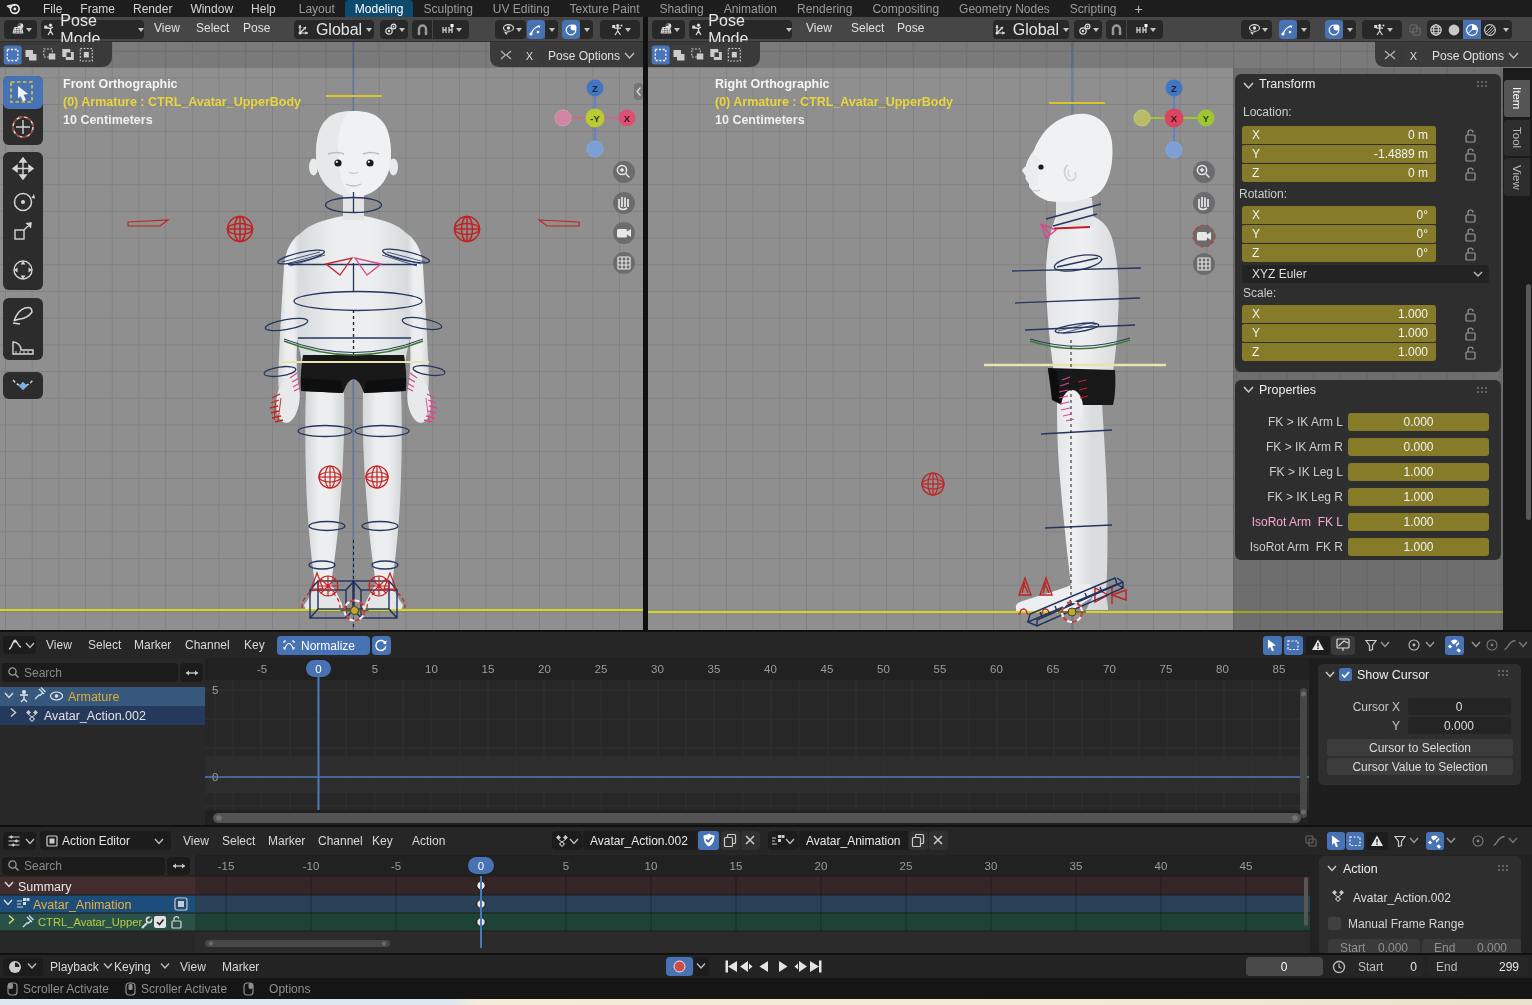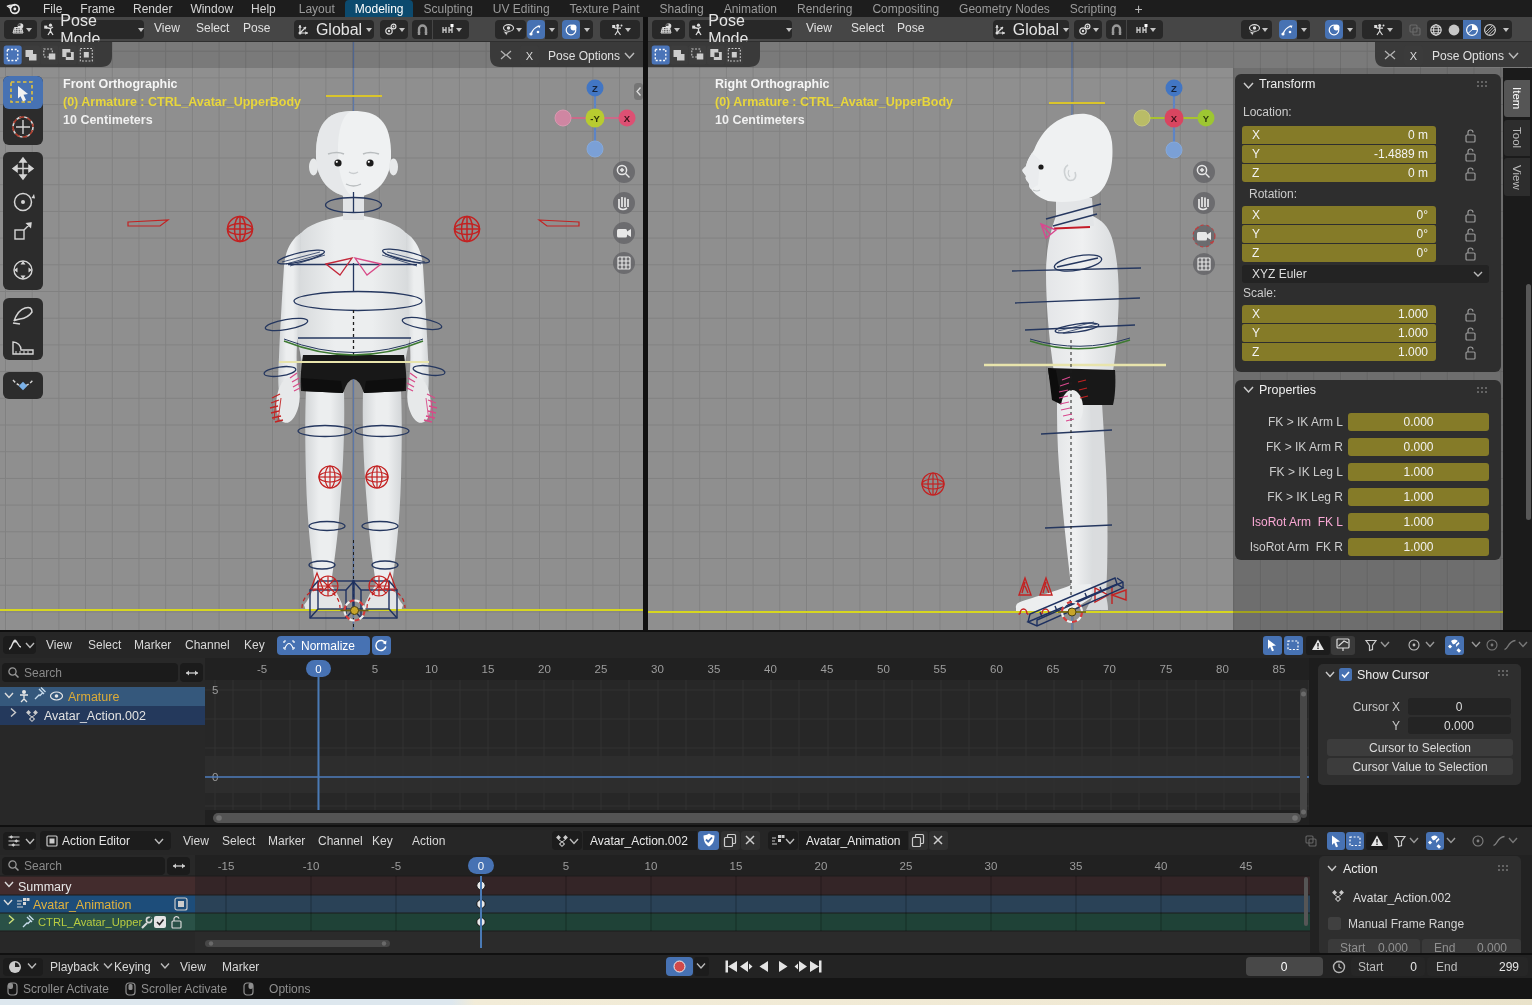--- a/index.html
+++ b/index.html
@@ -820,21 +820,21 @@
           <span style="position:absolute;right:8px">0 m</span>
         </div>
       <div class="nfield" style="left:7px;top:71px;width:194px">
           <span style="position:absolute;left:10px">Y</span>
           <span style="position:absolute;right:8px">-1.4889 m</span>
         </div>
       <div class="nfield" style="left:7px;top:90px;width:194px;border-radius:0 0 3px 3px">
           <span style="position:absolute;left:10px">Z</span>
           <span style="position:absolute;right:8px">0 m</span>
         </div>
-      <span class="abs" style="left:14px;top:113px;color:#ccc">Rotation:</span>
+      <span class="abs" style="left:4px;top:113px;color:#ccc">Rotation:</span>
       <div class="nfield" style="left:7px;top:132px;width:194px;border-radius:3px 3px 0 0">
           <span style="position:absolute;left:10px">X</span>
           <span style="position:absolute;right:8px">0°</span>
         </div>
       <div class="nfield" style="left:7px;top:151px;width:194px">
           <span style="position:absolute;left:10px">Y</span>
           <span style="position:absolute;right:8px">0°</span>
         </div>
       <div class="nfield" style="left:7px;top:170px;width:194px;border-radius:0 0 3px 3px">
           <span style="position:absolute;left:10px">Z</span>

